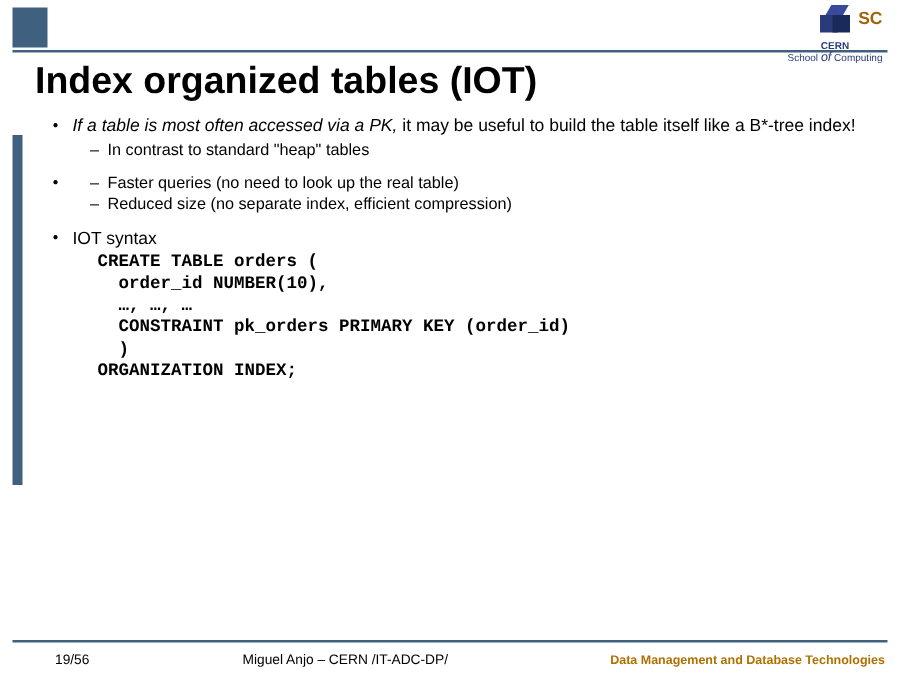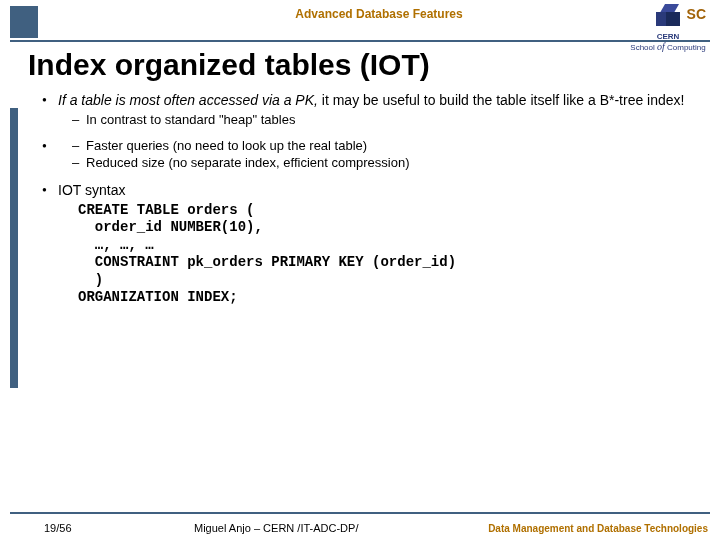--- a/index.html
+++ b/index.html
@@ -69,21 +69,21 @@
   .logo-text {
     font-size: 8px;
     color: #2a3a7a;
     font-weight: bold;
     margin-top: 2px;
   }
   .logo-sub {
     font-size: 8px;
     color: #2a3a7a;
   }
-  .logo-sub i { font-style: italic; font-family: Liberation Serif, serif; font-size:10px;}
+  .logo-sub i { font-style: italic; font-family: Liberation Sans, sans-serif; font-size:10px;}
   .slide-title {
     font-size: 30px;
     margin: 6px 10px 10px 28px;
     color: #000;
   }
   .content {
     margin-left: 40px;
     margin-right: 20px;
     font-size: 14px;
   }
@@ -158,21 +158,20 @@
   .page-num { color: #000; width: 60px; }
   .author { flex:1; text-align:left; color:#000; padding-left: 90px;}
   .course { color: #b07000; font-weight: bold; font-size: 10px; text-align:right; }
   .em-it { font-style: italic; }
 </style>
 </head>
 <body>
 
 <div class="header">
   <div class="header-left"></div>
-  <div class="header-mid">Advanced Database Features</div>
 </div>
 <div class="header-line"></div>
 
 <div class="logo-box">
   <div style="position:relative; height:26px;">
     <span class="logo-cube">
       <span class="cube-face cube-top"></span>
       <span class="cube-face cube-left"></span>
       <span class="cube-face cube-right"></span>
     </span>

